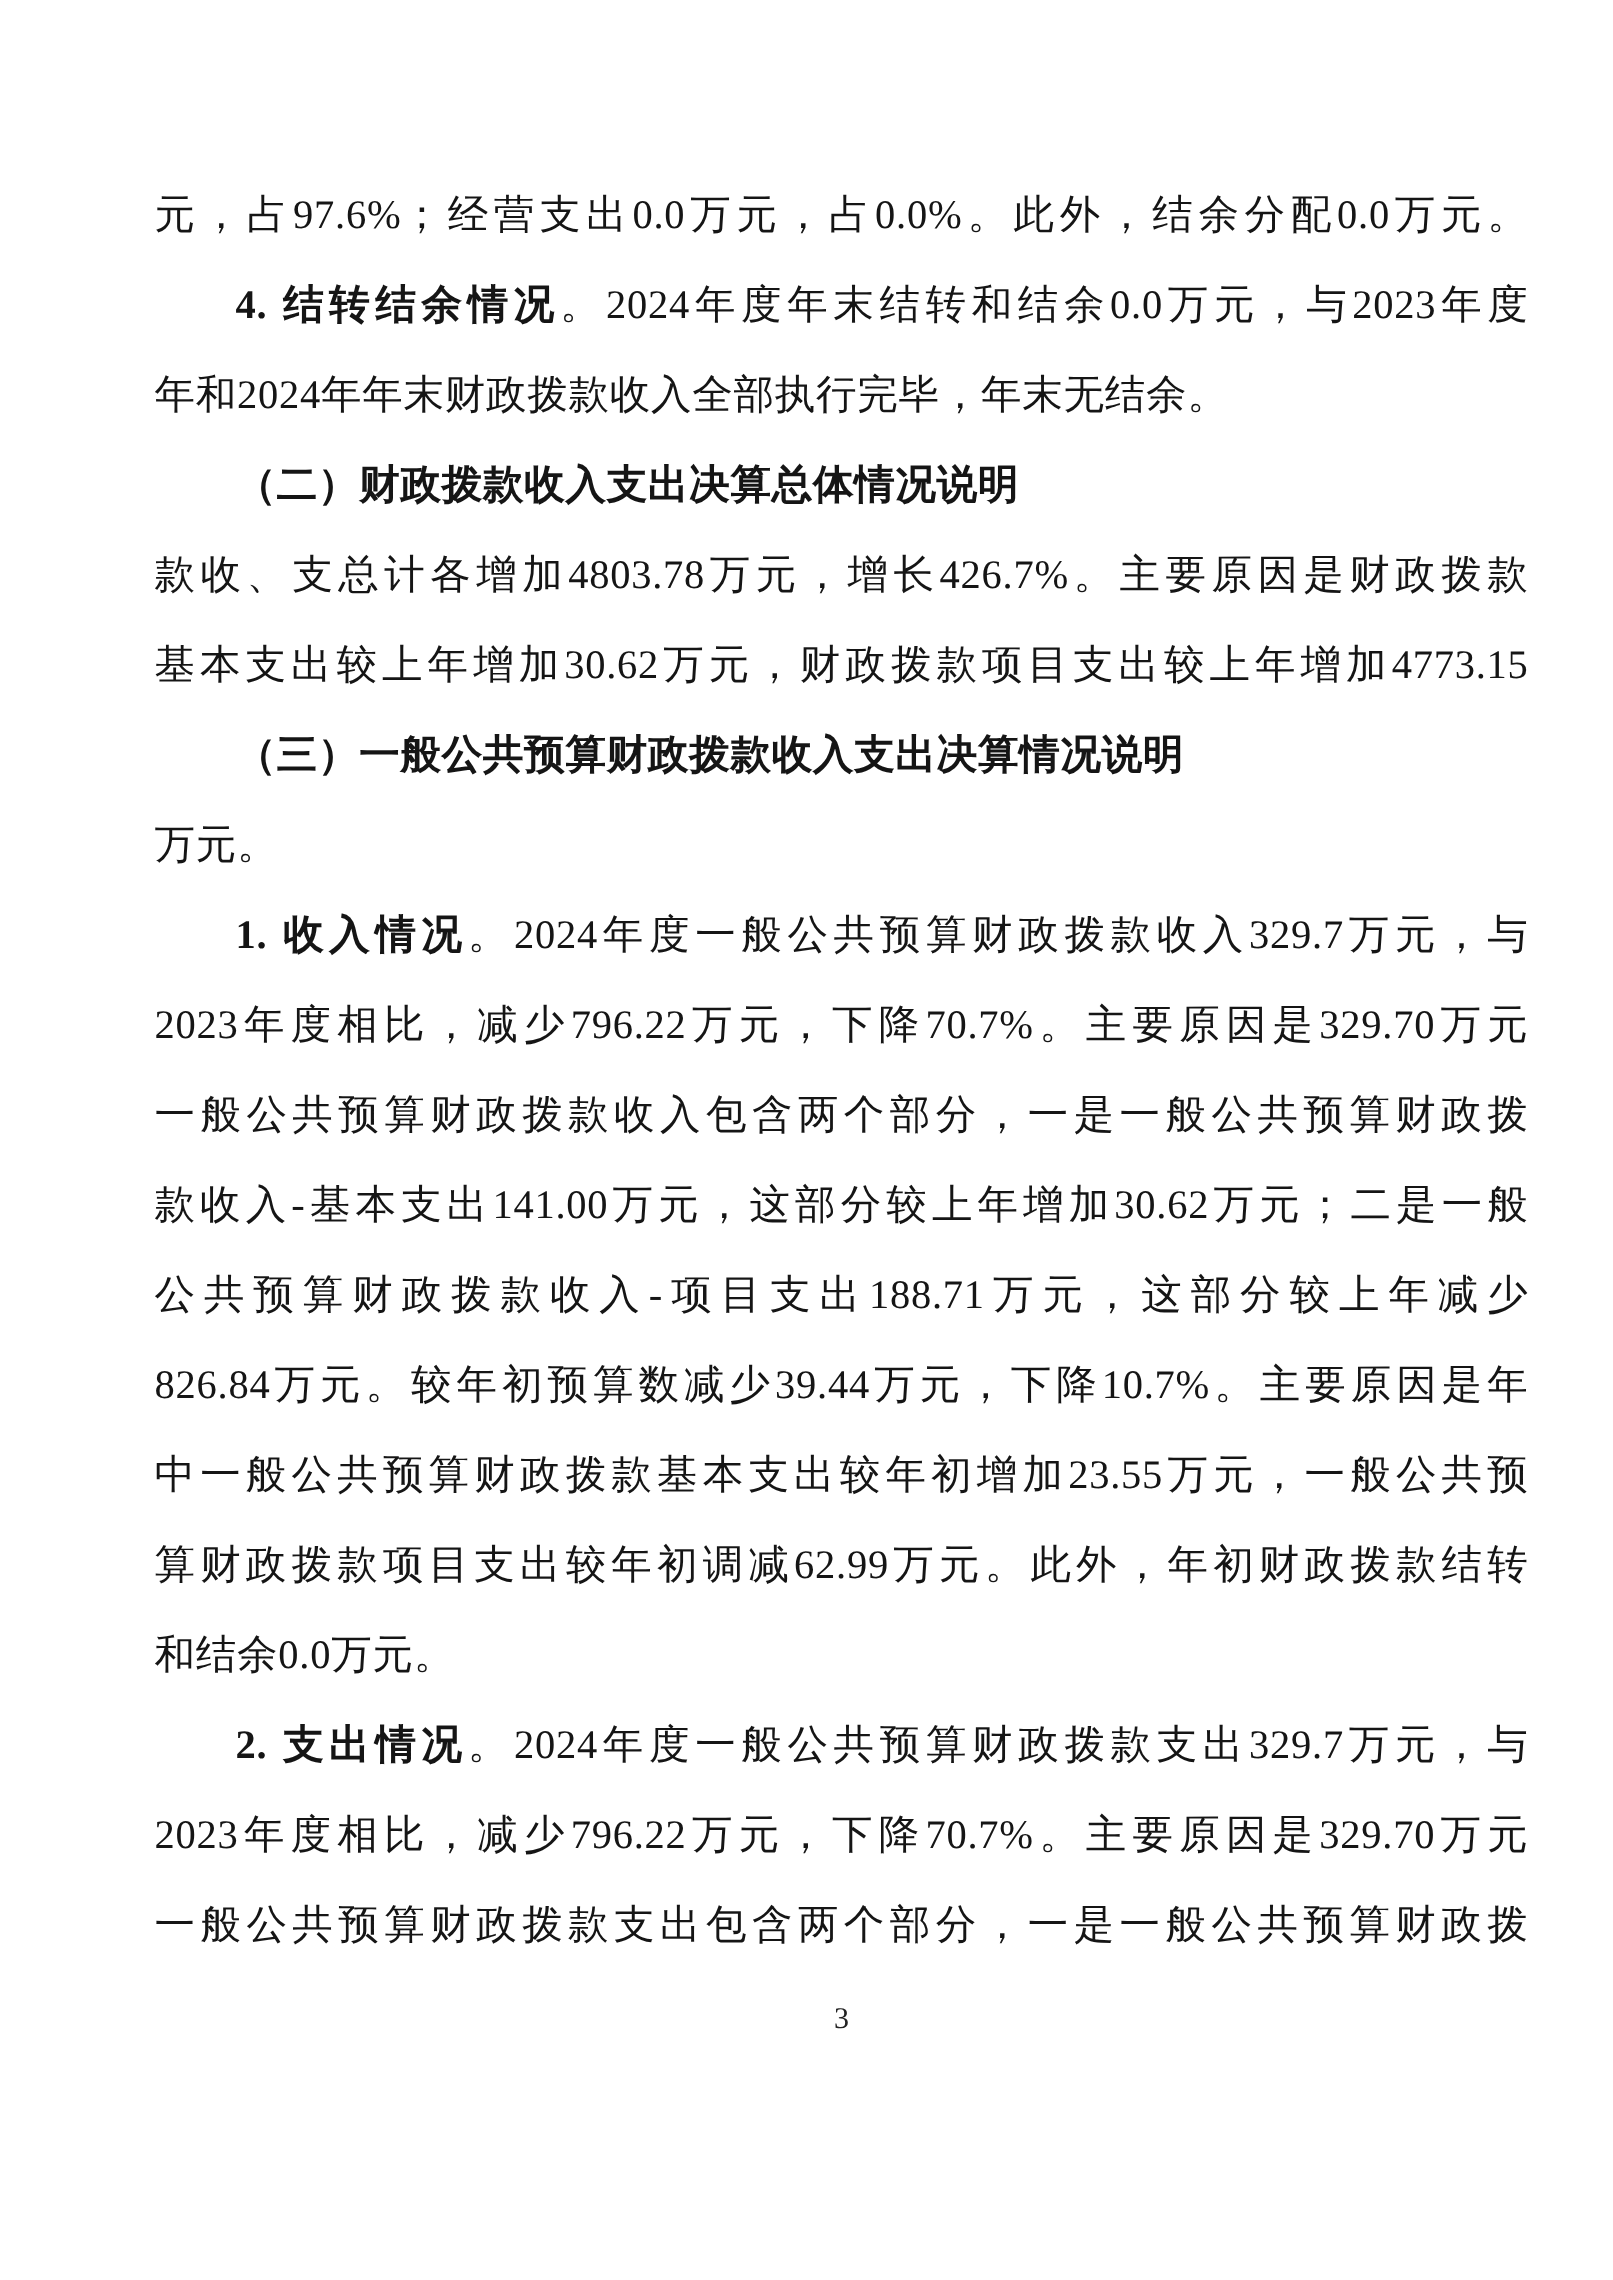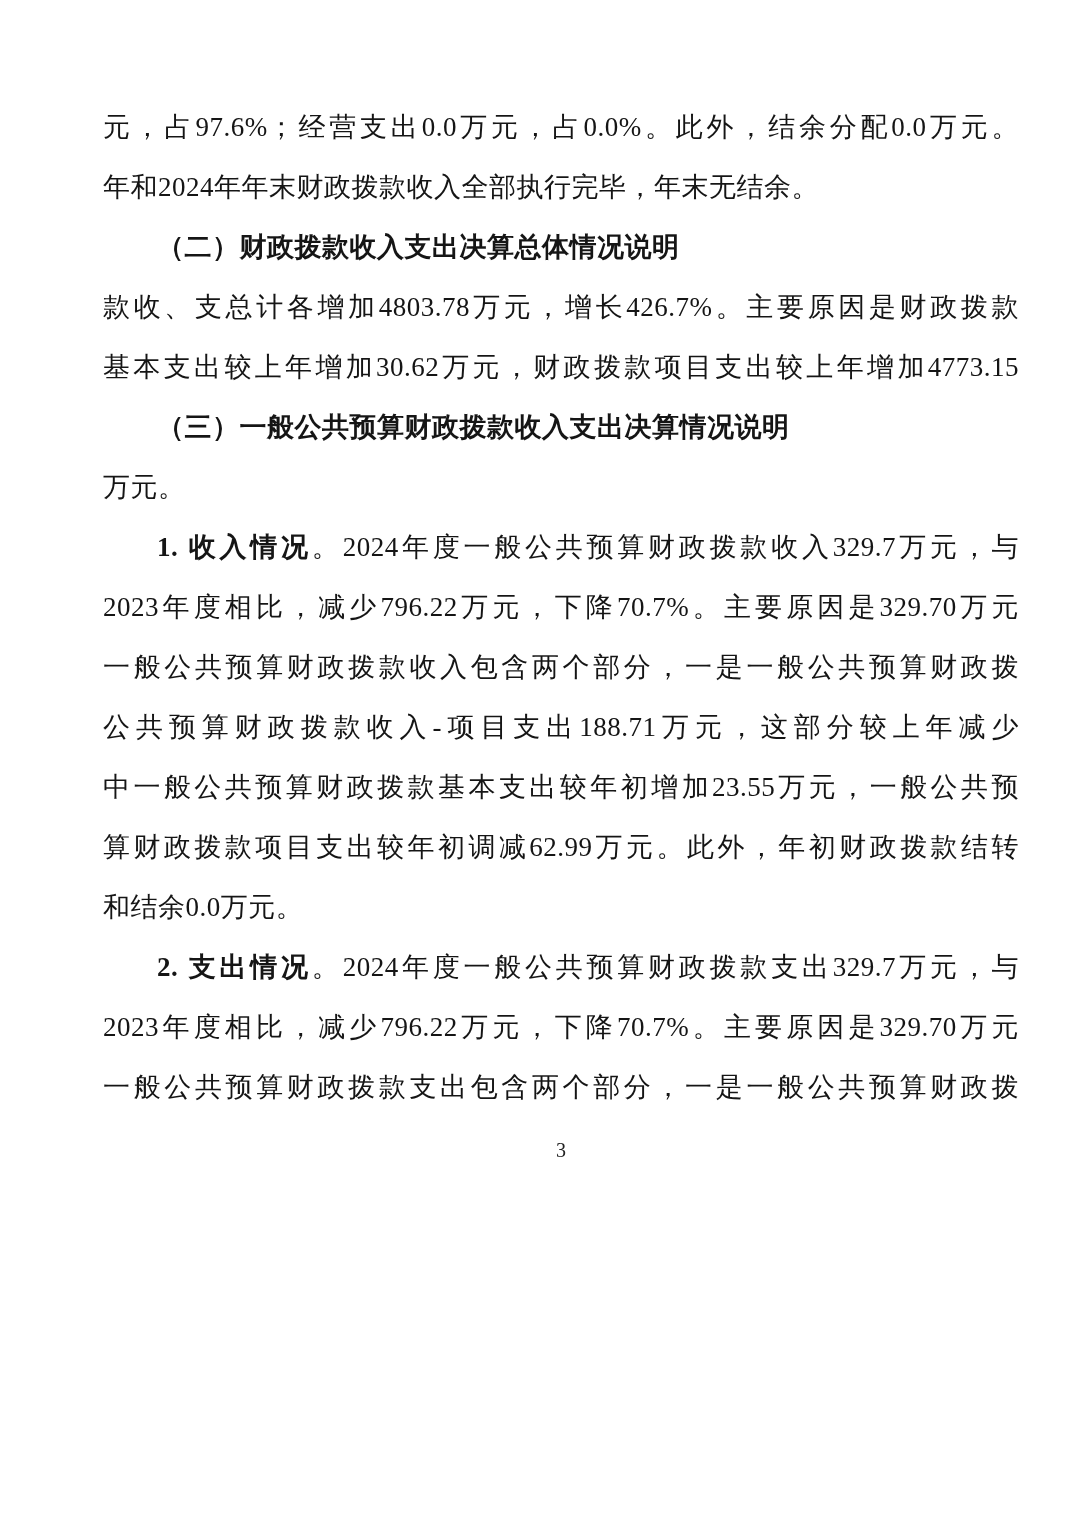--- a/index.html
+++ b/index.html
@@ -11,20 +11,21 @@
     position: relative;
     width: 1075px;
     height: 1520px;
     background: #ffffff;
     color: #151515;
     font-family: "Liberation Serif", "DejaVu Serif", serif;
     overflow: hidden;
   }
   .content {
     padding: 97px 56px 0 103px;
+    margin-top: 16px;
   }
   .line {
     font-size: 27px;
     line-height: 60px;
     height: 60px;
     white-space: nowrap;
     overflow: visible;
     letter-spacing: 0.5px;
   }
   .line.justify {
@@ -49,30 +50,33 @@
     color: #222222;
   }
 </style>
 </head>
 <body>
 
 <div class="page">
   <div class="content">
     <div>
         <div class="line justify"><span class="seg">元，占97.6%；经营支出0.0万元，占0.0%。此外，结余分配0.0万元。</span></div>
+        <div class="line indent justify"><span class="seg bold">4. 结转结余情况</span><span class="seg">。2024年度年末结转和结余0.0万元，与2023年度</span></div>
         <div class="line"><span class="seg">年和2024年年末财政拨款收入全部执行完毕，年末无结余。</span></div>
         <div class="line indent"><span class="seg bold">（二）财政拨款收入支出决算总体情况说明</span></div>
         <div class="line justify"><span class="seg">款收、支总计各增加4803.78万元，增长426.7%。主要原因是财政拨款</span></div>
         <div class="line justify"><span class="seg">基本支出较上年增加30.62万元，财政拨款项目支出较上年增加4773.15</span></div>
         <div class="line indent"><span class="seg bold">（三）一般公共预算财政拨款收入支出决算情况说明</span></div>
         <div class="line"><span class="seg">万元。</span></div>
         <div class="line indent justify"><span class="seg bold">1. 收入情况</span><span class="seg">。2024年度一般公共预算财政拨款收入329.7万元，与</span></div>
         <div class="line justify"><span class="seg">2023年度相比，减少796.22万元，下降70.7%。主要原因是329.70万元</span></div>
         <div class="line justify"><span class="seg">一般公共预算财政拨款收入包含两个部分，一是一般公共预算财政拨</span></div>
+        <div class="line justify"><span class="seg">款收入-基本支出141.00万元，这部分较上年增加30.62万元；二是一般</span></div>
         <div class="line justify"><span class="seg">公共预算财政拨款收入-项目支出188.71万元，这部分较上年减少</span></div>
+        <div class="line justify"><span class="seg">826.84万元。较年初预算数减少39.44万元，下降10.7%。主要原因是年</span></div>
         <div class="line justify"><span class="seg">中一般公共预算财政拨款基本支出较年初增加23.55万元，一般公共预</span></div>
         <div class="line justify"><span class="seg">算财政拨款项目支出较年初调减62.99万元。此外，年初财政拨款结转</span></div>
         <div class="line"><span class="seg">和结余0.0万元。</span></div>
         <div class="line indent justify"><span class="seg bold">2. 支出情况</span><span class="seg">。2024年度一般公共预算财政拨款支出329.7万元，与</span></div>
         <div class="line justify"><span class="seg">2023年度相比，减少796.22万元，下降70.7%。主要原因是329.70万元</span></div>
         <div class="line justify"><span class="seg">一般公共预算财政拨款支出包含两个部分，一是一般公共预算财政拨</span></div>
       </div>
     <div class="page-number-row">
       <span class="page-number">3</span>
     </div>

